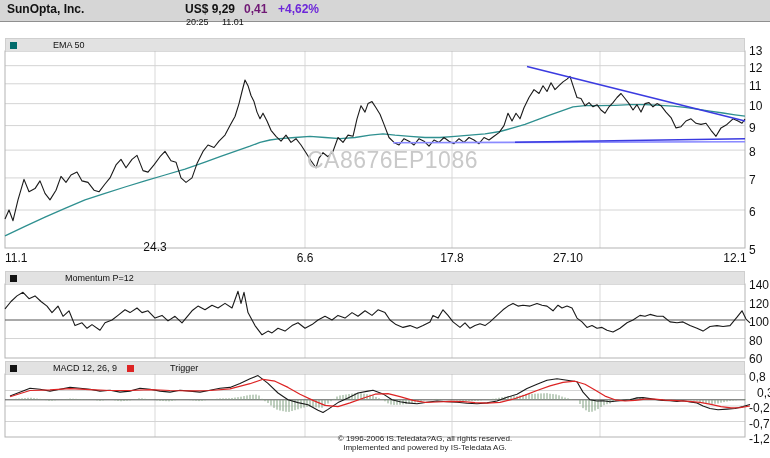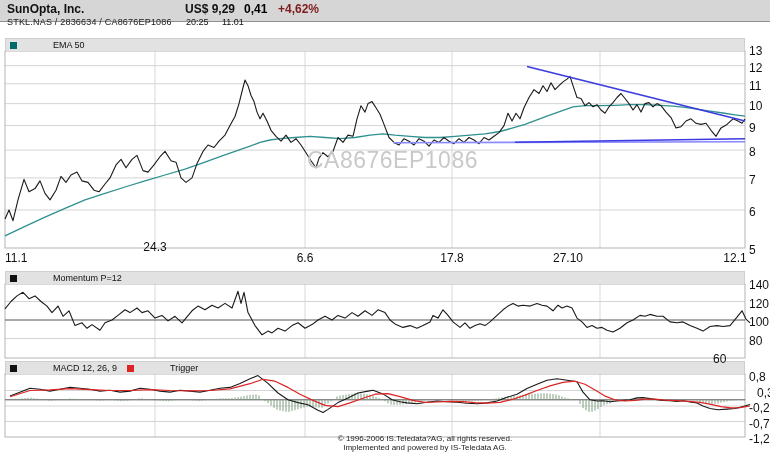--- a/index.html
+++ b/index.html
@@ -12,40 +12,39 @@
   .price{position:absolute;left:185px;top:2px;font-size:12px;font-weight:bold;}
   .chg-abs{position:absolute;left:244px;top:2px;font-size:12px;font-weight:bold;}
   .chg-pct{position:absolute;left:278px;top:2px;font-size:12px;font-weight:bold;}
   .time{position:absolute;left:186px;top:17px;font-size:9px;}
   .date{position:absolute;left:222px;top:17px;font-size:9px;}
   .legendbar{position:absolute;left:5px;width:740px;height:13px;background:#e2e2e2;
              font-size:9px;display:flex;align-items:center;box-sizing:border-box;
              padding-left:4px;border:1px solid #cfcfcf;border-bottom:none;}
   .legendbar .sq{width:7px;height:7px;display:inline-block;margin-right:4px;}
   .legendbar .lbl{margin-right:10px;padding-left:32px;}
-  #main-legend{top:38px;} #mom-legend{top:271px;} #macd-legend{top:361px;}
+  #main-legend{top:38px;} #mom-legend{top:271px;gap:12px;} #macd-legend{top:361px;}
   #chart-svg{position:absolute;left:0;top:0;}
   .watermark{position:absolute;left:307px;top:147px;font-size:23px;color:#c9c9c9;
              letter-spacing:.5px;}
   .footer{position:absolute;left:0;top:434px;width:770px;text-align:center;
           font-size:8px;line-height:9px;color:#222;padding-left:40px;}
   #labels span{position:absolute;font-size:12px;color:#111;white-space:nowrap;}
   #labels span.ctr{transform:translateX(-50%);}
 </style>
 </head>
 <body>
 
 <div class="screen">
 
   <div class="header">
     <div class="company">SunOpta, Inc.</div>
-    <div class="idline">STKL.NAS  /  2836634  /  CA8676EP1086</div>
     <div class="price">US$ 9,29</div>
-    <div class="chg-abs" style="color: #000000;">0,41</div>
-    <div class="chg-pct" style="color: #7f1d1d;">+4,62%</div>
+    <div class="chg-abs" style="color: #701a75;">0,41</div>
+    <div class="chg-pct" style="color: #6d28d9;">+4,62%</div>
     <div class="time">20:25</div>
     <div class="date">11.01</div>
   </div>
 
   <svg id="chart-svg" width="770" height="458">
       <line x1="155" y1="51" x2="155" y2="248" stroke="#d9d9d9" stroke-width="1"></line>
       <line x1="155" y1="284" x2="155" y2="358" stroke="#d9d9d9" stroke-width="1"></line>
       <line x1="155" y1="374" x2="155" y2="437" stroke="#d9d9d9" stroke-width="1"></line>
       <line x1="305" y1="51" x2="305" y2="248" stroke="#d9d9d9" stroke-width="1"></line>
       <line x1="305" y1="284" x2="305" y2="358" stroke="#d9d9d9" stroke-width="1"></line>
@@ -343,21 +342,21 @@
       <span style="left: 749px; top: 98.6414px;">10</span>
       <span style="left: 749px; top: 120.584px;">9</span>
       <span style="left: 749px; top: 145.114px;">8</span>
       <span style="left: 749px; top: 172.924px;">7</span>
       <span style="left: 749px; top: 205.029px;">6</span>
       <span style="left: 749px; top: 243px;">5</span>
       <span style="left: 749px; top: 278px;">140</span>
       <span style="left: 749px; top: 296.5px;">120</span>
       <span style="left: 749px; top: 315px;">100</span>
       <span style="left: 749px; top: 333.5px;">80</span>
-      <span style="left: 713px; top: 352px;">60</span>
+      <span style="left: 749px; top: 352px;">60</span>
       <span style="left: 749px; top: 370px;">0,8</span>
       <span style="left: 749px; top: 385.5px; margin-left: 8px;">0,3</span>
       <span style="left: 749px; top: 401px;">-0,2</span>
       <span style="left: 749px; top: 416.5px;">-0,7</span>
       <span style="left: 749px; top: 432px;">-1,2</span>
       <span style="left: 5px; top: 251px;">11.1</span>
       <span class="ctr" style="left: 155px; top: 240px;">24.3</span>
       <span class="ctr" style="left: 305px; top: 251px;">6.6</span>
       <span class="ctr" style="left: 452px; top: 251px;">17.8</span>
       <span class="ctr" style="left: 568px; top: 251px;">27.10</span>

